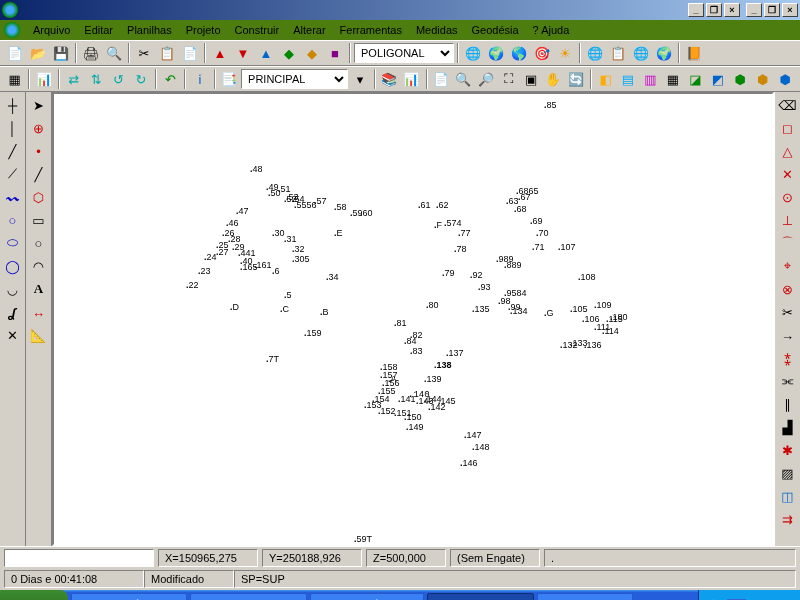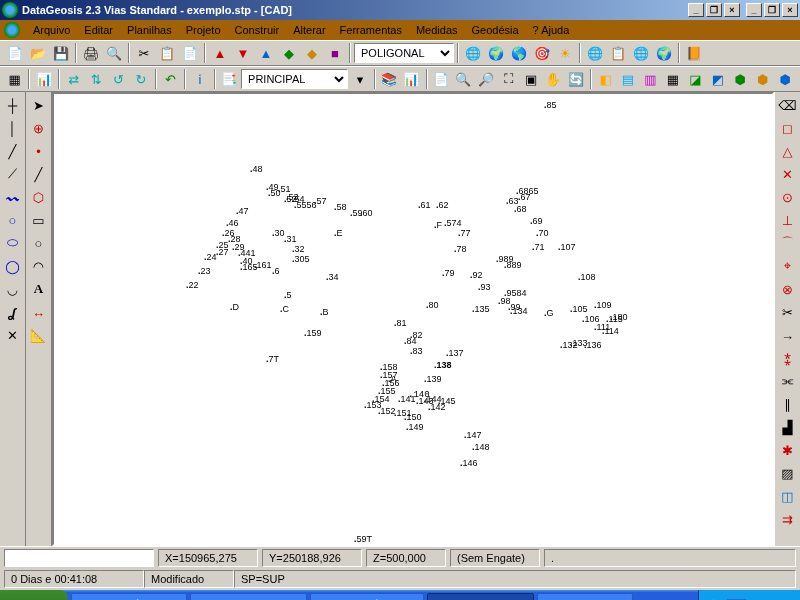--- a/index.html
+++ b/index.html
@@ -1,21 +1,21 @@
 <!DOCTYPE html>
 <html><head>
 <meta charset="utf-8">
 <style>
   * { box-sizing: border-box; margin: 0; padding: 0; font-family: Tahoma, sans-serif; font-size: 11px; }
   body { background: #d4d0c8; width: 800px; height: 600px; overflow: hidden; }
   .titlebar { background: linear-gradient(to right, #0a246a, #a6caf0); height: 20px; display: flex; align-items: center; padding: 0 2px; color: white; font-weight: bold; }
   .titlebar .icon { width: 16px; height: 16px; background: radial-gradient(circle, #4af 30%, #080 70%); border-radius: 50%; margin-right: 4px; }
   .titlebar .spacer { flex: 1; }
   .winbtn { width: 16px; height: 14px; background: #d4d0c8; border: 1px solid; border-color: #fff #404040 #404040 #fff; margin-left: 2px; font-size: 9px; text-align: center; line-height: 12px; font-family: Arial; font-weight: bold; color: black; cursor: pointer; }
-  .menubar { background: #a16207; height: 20px; display: flex; align-items: center; padding-left: 4px; }
+  .menubar { background: #4d7c0f; height: 20px; display: flex; align-items: center; padding-left: 4px; }
   .menubar .logo { width: 16px; height: 16px; background: radial-gradient(circle, #4af 30%, #080 70%); border-radius: 50%; margin-right: 6px; }
   .menuitem { padding: 2px 7px; cursor: pointer; }
   .toolbar { background: #d4d0c8; border-top: 1px solid #fff; border-bottom: 1px solid #808080; height: 26px; display: flex; align-items: center; padding: 0 4px; gap: 1px; }
   .tbtn { width: 22px; height: 22px; border: 1px solid transparent; display: flex; align-items: center; justify-content: center; cursor: pointer; font-size: 13px; }
   .tsep { width: 2px; height: 20px; border-left: 1px solid #808080; border-right: 1px solid #fff; margin: 0 2px; }
   .combo { height: 20px; border: 1px solid; border-color: #808080 #fff #fff #808080; background: white; padding: 0 2px; font-size: 11px; }
   .workspace { display: flex; height: 454px; }
   .vtoolbar { width: 26px; background: #d4d0c8; border-right: 1px solid #808080; display: flex; flex-direction: column; align-items: center; padding-top: 2px; gap: 1px; }
   .vtoolbar.right { border-left: 1px solid #fff; border-right: none; }
   .canvas { flex: 1; background: white; border: 2px solid; border-color: #808080 #fff #fff #808080; position: relative; overflow: hidden; }
@@ -29,21 +29,20 @@
   .taskbtn { background: #3980f4; border: 1px solid #2559c9; color: white; height: 24px; padding: 0 6px; margin-left: 3px; display: flex; align-items: center; cursor: pointer; border-radius: 2px; max-width: 130px; overflow: hidden; white-space: nowrap; font-size: 10px; }
   .taskbtn.active { background: #1a48a8; border-color: #0d2e73; }
   .tray { margin-left: auto; background: #0d9eed; height: 30px; display: flex; align-items: center; padding: 0 8px; color: white; gap: 6px; border-left: 1px solid #092f87; }
   .lang { background: #3563cf; padding: 1px 3px; font-size: 10px; }
 </style>
 </head>
 <body>
 
 <div class="titlebar">
   <div class="icon"></div>
-  <span>DataGeosis 2.3 Vias Standard - exemplo.stp - [CAD]</span>
   <div class="spacer"></div>
   <div class="winbtn">_</div>
   <div class="winbtn">❐</div>
   <div class="winbtn">×</div>
   <div style="width:4px"></div>
   <div class="winbtn">_</div>
   <div class="winbtn">❐</div>
   <div class="winbtn">×</div>
 </div>
 

